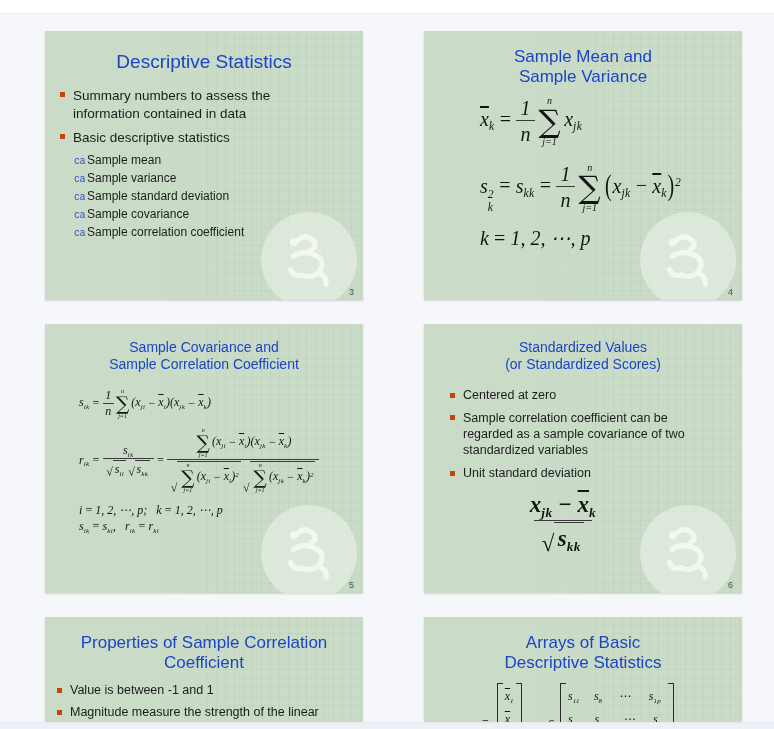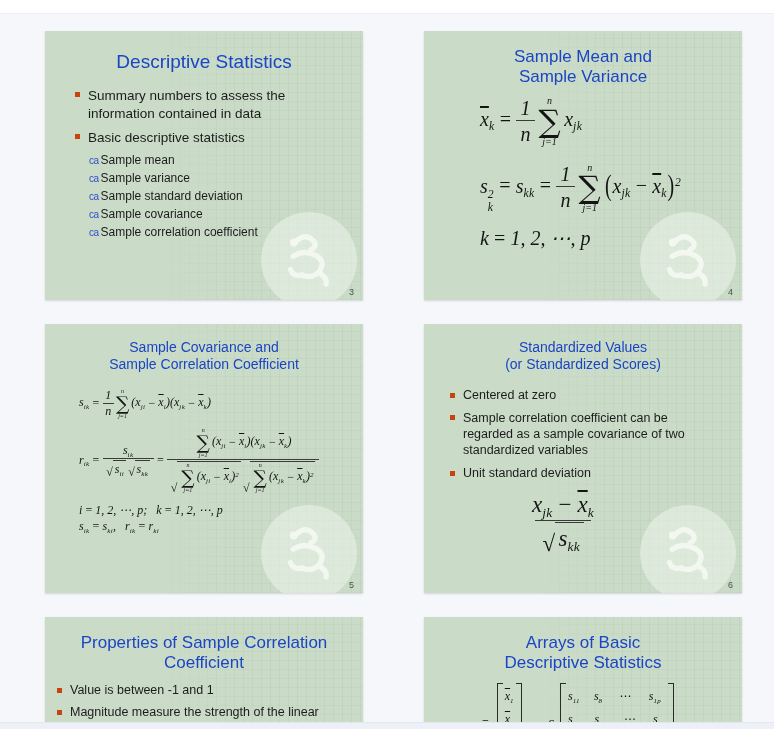--- a/index.html
+++ b/index.html
@@ -19,28 +19,28 @@
     -webkit-mask:linear-gradient(90deg,transparent 0 34%,rgba(0,0,0,.85) 60% 100%);}
   .pos-s3{left:45px;top:31px}.pos-s4{left:424px;top:31px}
   .pos-s5{left:45px;top:324px}.pos-s6{left:424px;top:324px}
   .pos-s7{left:45px;top:617px}.pos-s8{left:424px;top:617px}
 
   .stitle{position:relative;z-index:2;text-align:center;color:var(--title_blue,#1b45c4);
     white-space:pre-line;line-height:1.18;margin:0 10px;}
   .t19{font-size:19px;margin-top:20px}.t17{font-size:17px;margin-top:16px}
   .t14{font-size:14px;margin-top:15px}
 
-  .blist{position:relative;z-index:2;margin-top:14px;padding-left:30px;padding-right:12px;}
+  .blist{position:relative;z-index:2;margin-top:14px;padding-left:15px;padding-right:12px;}
   .brow{display:flex;align-items:flex-start;margin-bottom:7px;color:var(--body_text,#1c1c1c);}
   .bsq{flex:0 0 5px;width:5px;height:5px;background:var(--bullet_orange,#c8430d);
     margin:5px 8px 0 0;}
   .btxt{font-size:13.5px;line-height:1.27;}
   .sublist{padding-left:14px;margin-top:1px;}
   .subrow{display:flex;align-items:baseline;margin-bottom:3px;color:var(--body_text,#1c1c1c);}
-  .cag{font-family:Liberation Sans, sans-serif;color:#2b50c8;
+  .cag{font-family:Liberation Mono, monospace;color:#2b50c8;
     font-size:10px;letter-spacing:-.5px;margin-right:2px;}
   .subtxt{font-size:12px;line-height:1.25;}
 
   .math{font-family:"Liberation Serif","DejaVu Serif",serif;font-style:italic;
     color:#141414;position:relative;z-index:2;}
   .math sub{font-size:.58em;vertical-align:-.38em;letter-spacing:.4px;}
   .math sup{font-size:.58em;vertical-align:.55em;}
   .op{font-style:normal;padding:0 .26em;}
   .ov{text-decoration:overline;}
   .fr{display:inline-flex;flex-direction:column;align-items:center;vertical-align:middle;text-align:center;}
@@ -50,21 +50,21 @@
     line-height:1;margin:0 .18em;}
   .sm .st,.sm .sb{font-size:.5em;line-height:1.15;}
   .sm .sg{font-size:1.55em;font-style:normal;line-height:.95;
     font-family:"DejaVu Serif","DejaVu Sans",serif;}
   .sq{display:inline-flex;align-items:flex-end;margin:0 .1em;}
   .sq::before{content:"\221A";font-style:normal;line-height:1;}
   .sq .rad{border-top:1px solid #3a3a3a;padding:.08em .15em 0;}
   .bp{font-style:normal;display:inline-block;transform:scaleY(1.45);margin:0 .04em;}
   .stk{display:inline-flex;flex-direction:column;align-items:flex-start;
     font-size:.58em;line-height:1.12;vertical-align:-.45em;letter-spacing:.4px;}
-  .f20{font-size:20px;}.f12{font-size:12px;}.f23{font-size:23px;}
+  .f20{font-size:20px;}.f12{font-size:12px;}.f23{font-size:23px;font-weight:bold;}
   .fline{margin-left:56px;}
   .fline5{margin-left:34px;margin-right:6px;}
   .fcenter{text-align:center;}
 
   .wm{position:absolute;right:6px;bottom:-8px;width:96px;height:96px;border-radius:50%;
     background:rgba(233,241,229,.62);z-index:1;display:flex;align-items:center;justify-content:center;}
   .wm svg{margin-bottom:10px;}
   .ph{stroke:var(--watermark,#f2f7ef);fill:none;stroke-linecap:round;}
   .phf{fill:var(--watermark,#f2f7ef);}
   .pno{position:absolute;right:9px;bottom:3px;font-size:9px;color:#46564a;z-index:3;}

